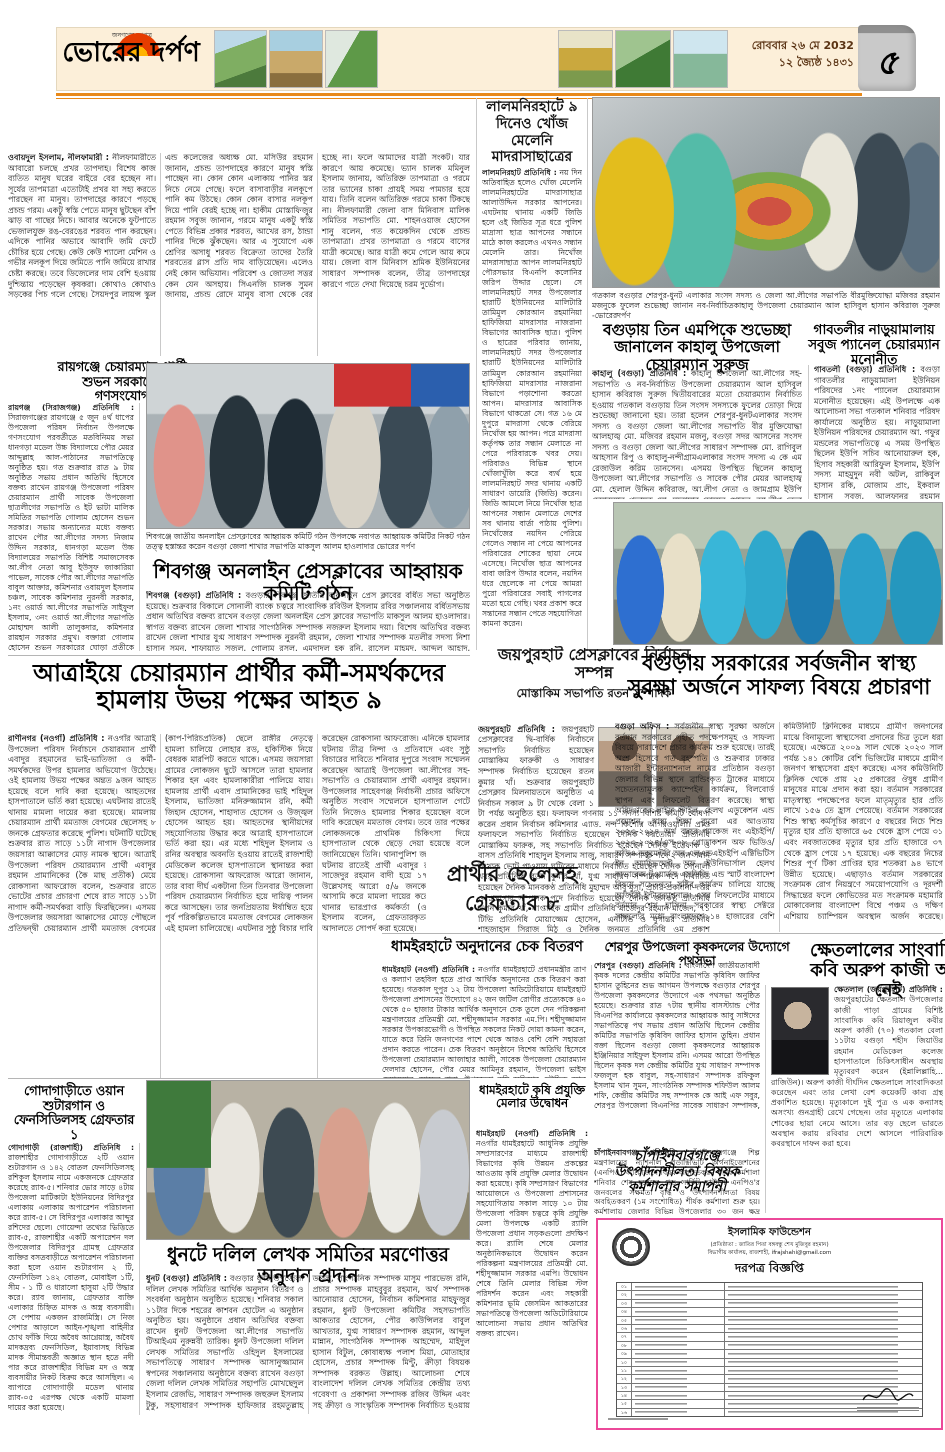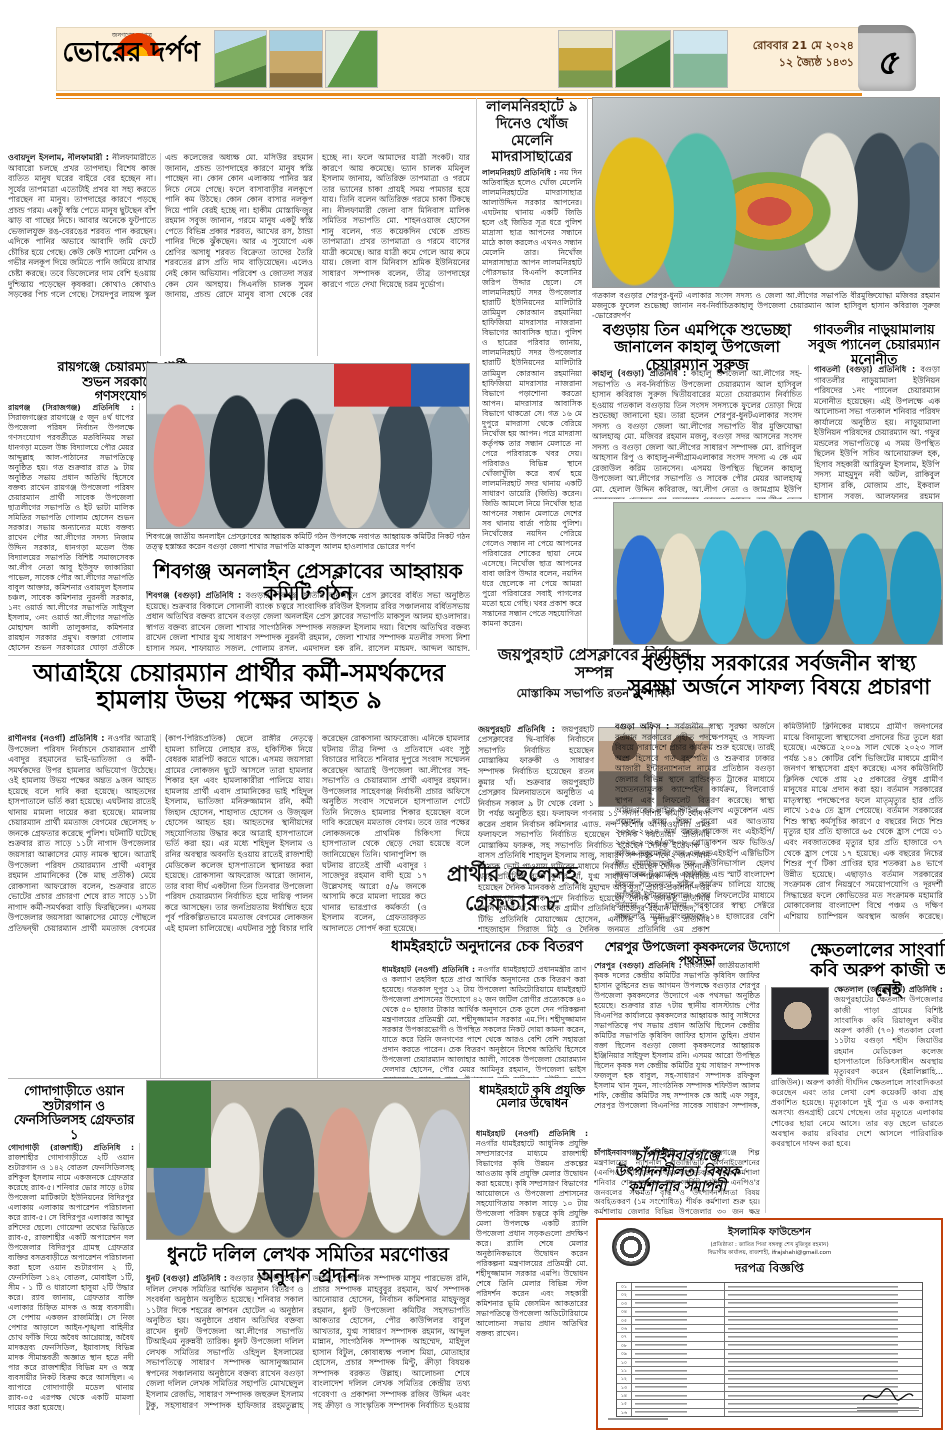--- a/index.html
+++ b/index.html
@@ -129,21 +129,21 @@
       radial-gradient(ellipse 26px 66px at 61% 58%,#d8a08e 0 97%,transparent 100%),
       radial-gradient(ellipse 26px 66px at 77% 55%,#ecebe6 0 97%,transparent 100%),
       radial-gradient(ellipse 26px 64px at 92% 58%,#c8cbd0 0 97%,transparent 100%),
       linear-gradient(#b8b2a4 0 70%,#8d876f 71% 100%);}
   #dhunat-head{left:146px;top:1244px;width:324px;height:26px;font-size:19px;}
   #dhunat-body{left:146px;top:1274px;width:324px;height:140px;}
   #mela-head{left:476px;top:1084px;width:112px;height:42px;font-size:12px;}
   #mela-body{left:476px;top:1129px;width:112px;height:290px;font-size:7.6px;}
 
   
-  #tender{left:596px;top:1218px;width:347px;height:212px;border:2px solid #c2410c;background:#fff;box-sizing:border-box;padding:4px 18px;}
+  #tender{left:596px;top:1218px;width:347px;height:212px;border:2px solid #ec4899;background:#fff;box-sizing:border-box;padding:4px 18px;}
   #tender-logo{position:absolute;left:14px;top:8px;width:34px;height:34px;border-radius:50%;border:2px solid #333;
     background:radial-gradient(circle at 50% 50%,#fff 0 30%,#444 31% 45%,#fff 46% 60%,#555 61% 100%);}
   #tender-org{font-size:10px;font-weight:800;text-align:center;}
   #tender-sub{font-size:5.5px;text-align:center;color:#222;}
   #tender-addr{font-size:5.5px;text-align:center;color:#222;}
   #tender-title{font-size:12px;font-weight:800;text-align:center;margin:2px 0 3px 0;}
   #tender-rows{border:1px solid #555;}
   .trow{display:flex;border-bottom:1px solid #777;height:7.4px;align-items:center;}
   .trow:last-child{border-bottom:none;}
   .tser{width:14px;font-size:4.5px;text-align:center;color:#222;border-right:1px solid #777;height:100%;line-height:7.4px;}
@@ -169,21 +169,21 @@
     <div class="tile t1"></div>
     <div class="tile t2"></div>
     <div class="tile t3"></div>
   </div>
   <div class="abs strip" id="strip2">
     <div class="tile t4"></div>
     <div class="tile t5"></div>
     <div class="tile t6"></div>
   </div>
   <div class="abs" id="datebox">
-    <div>রোববার 21 মে ২০২৪</div>
+    <div>রোববার ২৬ মে 2032</div>
     <div>১২ জ্যৈষ্ঠ ১৪৩১</div>
   </div>
   <div class="abs" id="page-curl"></div>
   <div class="abs" id="page-num">৫</div>
   <div class="abs" id="rule-orange"></div>
 
   <div class="abs art-body cols-3" id="nil-body">
     <b class="dateline">ওবায়দুল ইসলাম, নীলফামারী :</b>
     <span>নীলফামারীতে আবারো চলছে প্রখর তাপদাহ। বিশেষ কাজ ব্যতিত মানুষ ঘরের বাইরে বের হচ্ছেন না। সূর্যের তাপমাত্রা এতোটাই প্রখর যা সহ্য করতে পারছেন না মানুষ। তাপদাহের কারণে পড়ছে প্রচন্ড গরম। একটু স্বস্তি পেতে মানুষ ছুটছেন বাঁশ ঝাড় বা গাছের নিচে। আবার অনেকে ফুটপাতে ভেজালযুক্ত রঙ-বেরঙের শরবত পান করছেন। এদিকে পানির অভাবে আবাদি জমি ফেটে চৌচির হয়ে গেছে। কেউ কেউ শ্যালো মেশিন ও গভীর নলকূপ দিয়ে জমিতে পানি জমিয়ে রাখার চেষ্টা করছে। তবে ডিজেলের দাম বেশি হওয়ায় দুশ্চিন্তায় পড়েছেন কৃষকরা। কোথাও কোথাও সড়কের পিচ গলে গেছে। সৈয়দপুর লায়ন্স স্কুল এন্ড কলেজের অধ্যক্ষ মো. মসিউর রহমান জানান, প্রচন্ড তাপদাহের কারণে মানুষ স্বস্তি পাচ্ছেন না। কোন কোন এলাকায় পানির স্তর নিচে নেমে গেছে। ফলে বাসাবাড়ীর নলকূপে পানি কম উঠছে। কোন কোন বাসার নলকূপ দিয়ে পানি বেরই হচ্ছে না। হাকীম মোস্তাফিজুর রহমান সবুজ জানান, গরমে মানুষ একটু স্বস্তি পেতে বিভিন্ন প্রকার শরবত, আখের রস, ঠান্ডা পানির দিকে ঝুঁকছেন। আর এ সুযোগে এক শ্রেণির অসাধু শরবত বিক্রেতা তাদের তৈরি শরবতের গ্লাস প্রতি দাম বাড়িয়েছেন। এলেও নেই কোন অভিযান। পরিবেশ ও জোতদা সত্তর কেন যেন অসহায়। সিএনজি চালক সুমন জানায়, প্রচন্ড রোদে মানুষ বাসা থেকে বের হচ্ছে না। ফলে আমাদের যাত্রী সংকট। যার কারণে আয় কমেছে। ভ্যান চালক মমিনুল ইসলাম জানায়, অতিরিক্ত তাপমাত্রা ও গরমে তার ভ্যানের চাকা প্রায়ই সময় পামচার হয়ে যায়। তিনি বলেন অতিরিক্ত গরমে চাকা টিকছে না। নীলফামারী জেলা বাস মিনিবাস মালিক সমিতির সভাপতি মো. শাহনওয়াজ হোসেন শানু বলেন, গত কয়েকদিন থেকে প্রচন্ড তাপমাত্রা। প্রখর তাপমাত্রা ও গরমে বাসের যাত্রী কমেছে। আর যাত্রী কমে গেলে আয় কমে যায়। জেলা বাস মিনিবাস শ্রমিক ইউনিয়নের সাধারণ সম্পাদক বলেন, তীব্র তাপদাহের কারণে গতে দেখা দিয়েছে চরম দুর্ভোগ।</span>
   </div>

